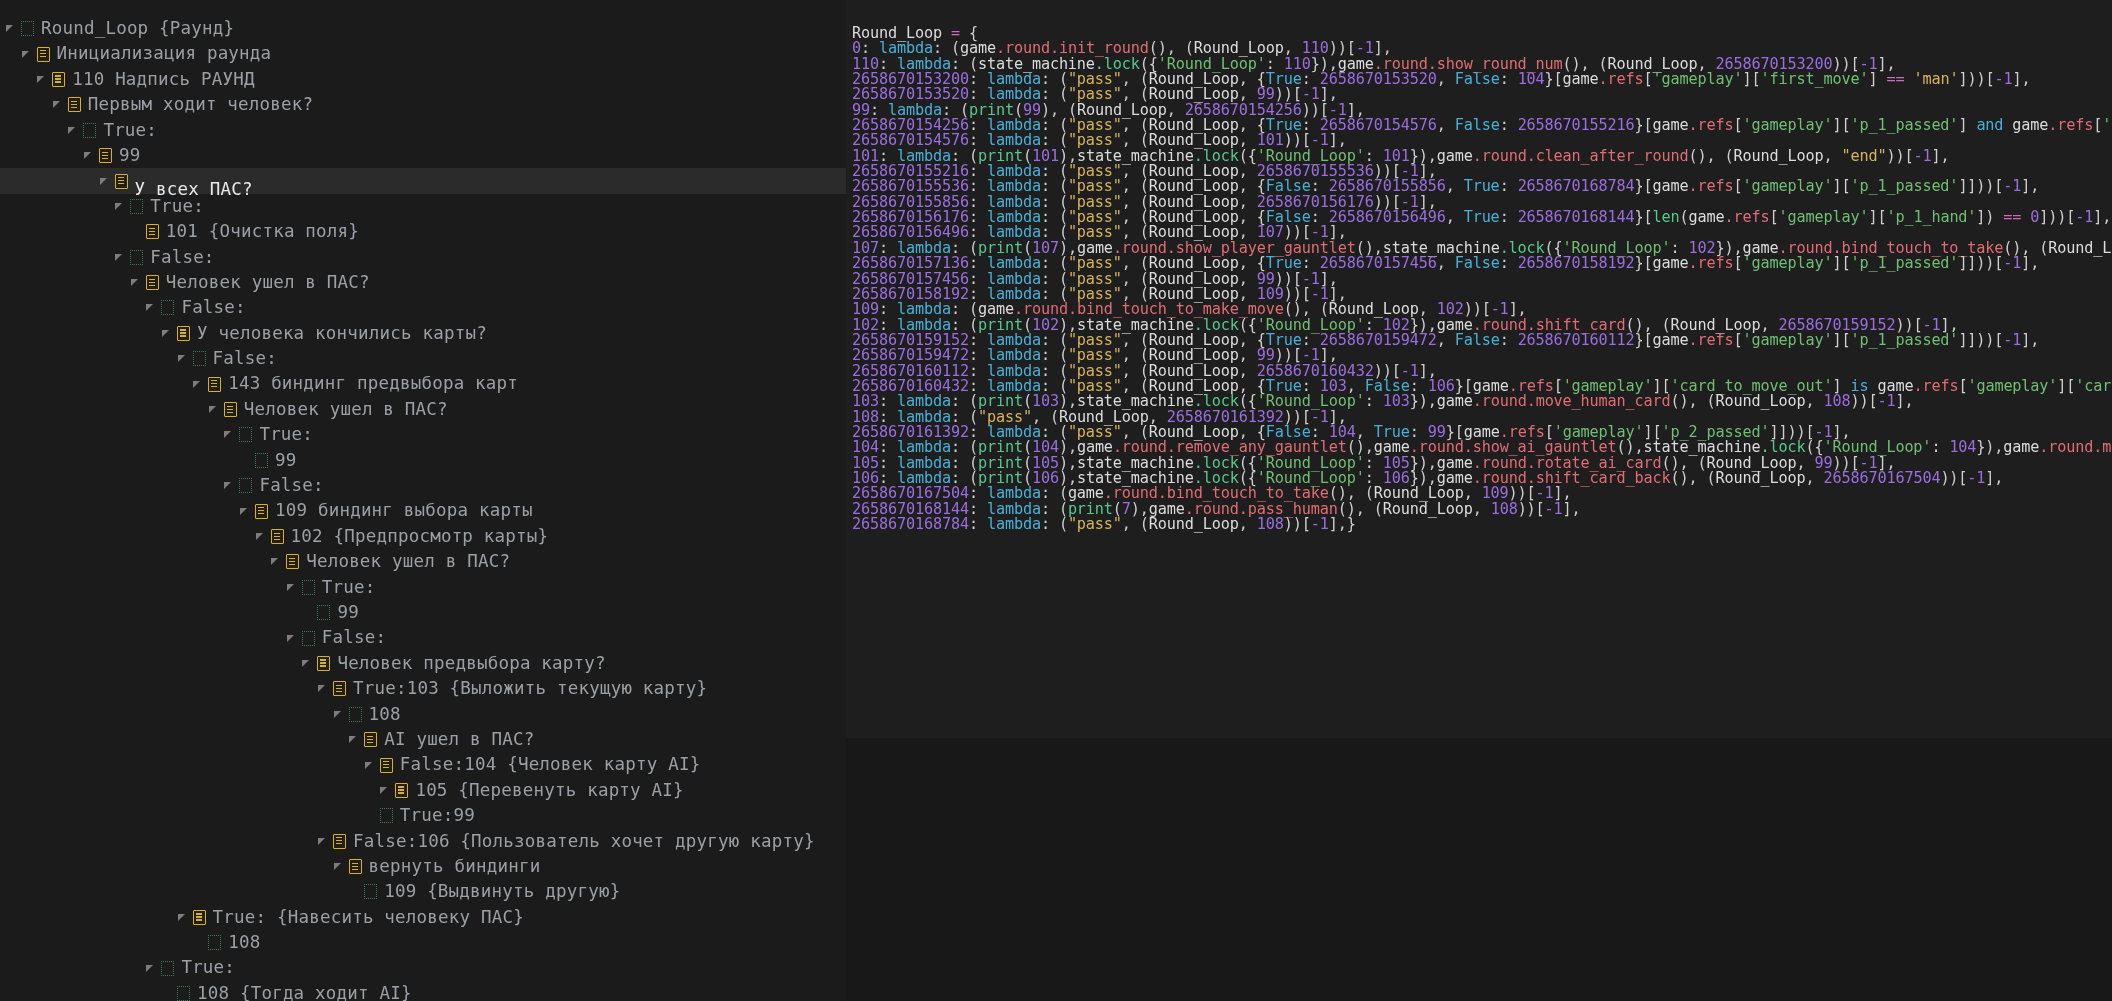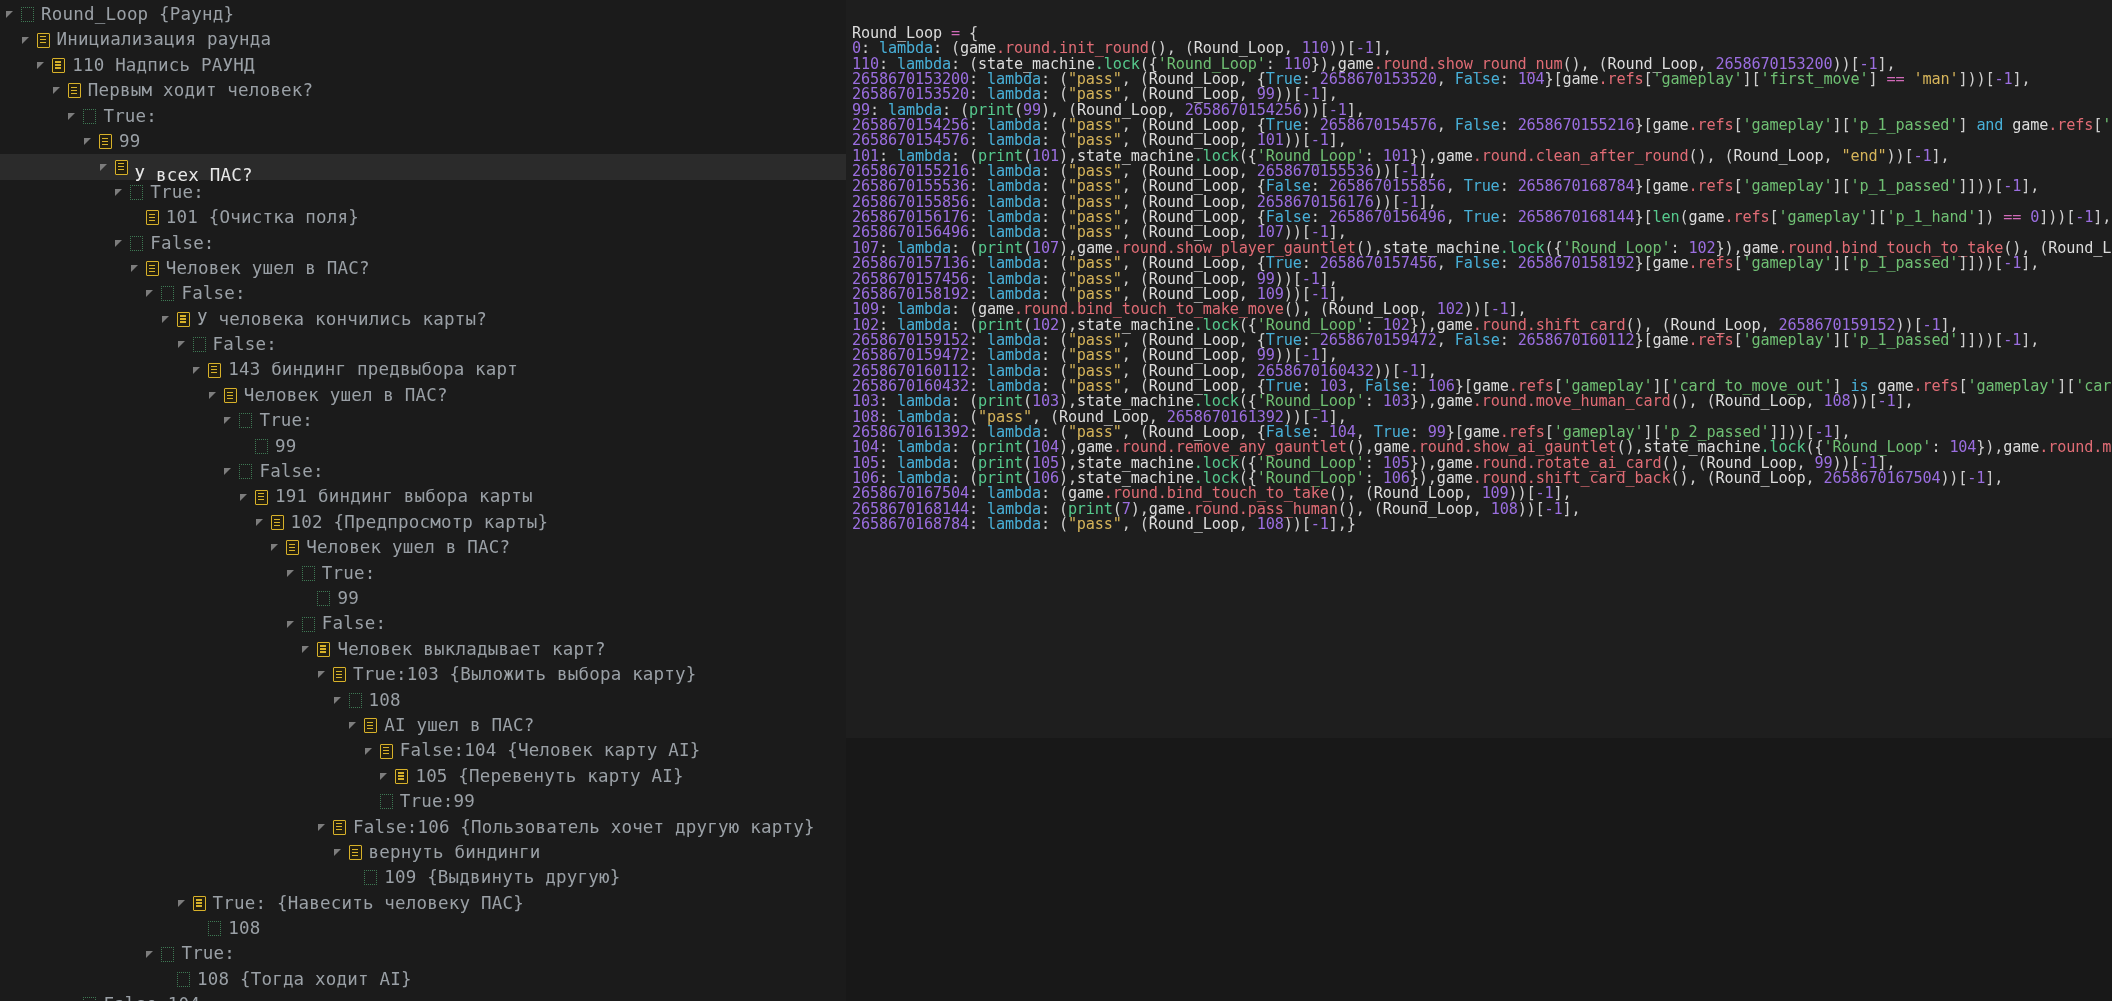--- a/index.html
+++ b/index.html
@@ -24,21 +24,21 @@
   }
 
   
   #tree-panel {
     position: relative;
     width: 846px;
     height: 1001px;
     background: #1b1b1b;
     overflow: hidden;
     flex: 0 0 846px;
-    padding-top: 2px;
+    padding-top: 16px;
     box-sizing: border-box;
   }
 
   .tree-row {
     display: flex;
     align-items: center;
     height: 25.4px;
     line-height: 25.4px;
     white-space: nowrap;
     font-family: "DejaVu Sans Mono", "Liberation Mono", monospace;
@@ -284,21 +284,21 @@
         <div class="tree-row">
           <span class="indent" style="width: 222.4px;"></span>
           <span class="twisty has"></span>
           <span class="node-icon leaf"></span>
           <span class="row-label">False:</span>
         </div>
         <div class="tree-row">
           <span class="indent" style="width: 238px;"></span>
           <span class="twisty has"></span>
           <span class="node-icon doc"></span>
-          <span class="row-label">191 биндинг выбора карты</span>
+          <span class="row-label">109 биндинг выбора карты</span>
         </div>
         <div class="tree-row">
           <span class="indent" style="width: 253.6px;"></span>
           <span class="twisty has"></span>
           <span class="node-icon doc"></span>
           <span class="row-label">102 {Предпросмотр карты}</span>
         </div>
         <div class="tree-row">
           <span class="indent" style="width: 269.2px;"></span>
           <span class="twisty has"></span>
@@ -320,27 +320,27 @@
         <div class="tree-row">
           <span class="indent" style="width: 284.8px;"></span>
           <span class="twisty has"></span>
           <span class="node-icon leaf"></span>
           <span class="row-label">False:</span>
         </div>
         <div class="tree-row">
           <span class="indent" style="width: 300.4px;"></span>
           <span class="twisty has"></span>
           <span class="node-icon doc"></span>
-          <span class="row-label">Человек выкладывает карт?</span>
+          <span class="row-label">Человек предвыбора карту?</span>
         </div>
         <div class="tree-row">
           <span class="indent" style="width: 316px;"></span>
           <span class="twisty has"></span>
           <span class="node-icon doc"></span>
-          <span class="row-label">True:103 {Выложить выбора карту}</span>
+          <span class="row-label">True:103 {Выложить текущую карту}</span>
         </div>
         <div class="tree-row">
           <span class="indent" style="width: 331.6px;"></span>
           <span class="twisty has"></span>
           <span class="node-icon leaf"></span>
           <span class="row-label">108</span>
         </div>
         <div class="tree-row">
           <span class="indent" style="width: 347.2px;"></span>
           <span class="twisty has"></span>

